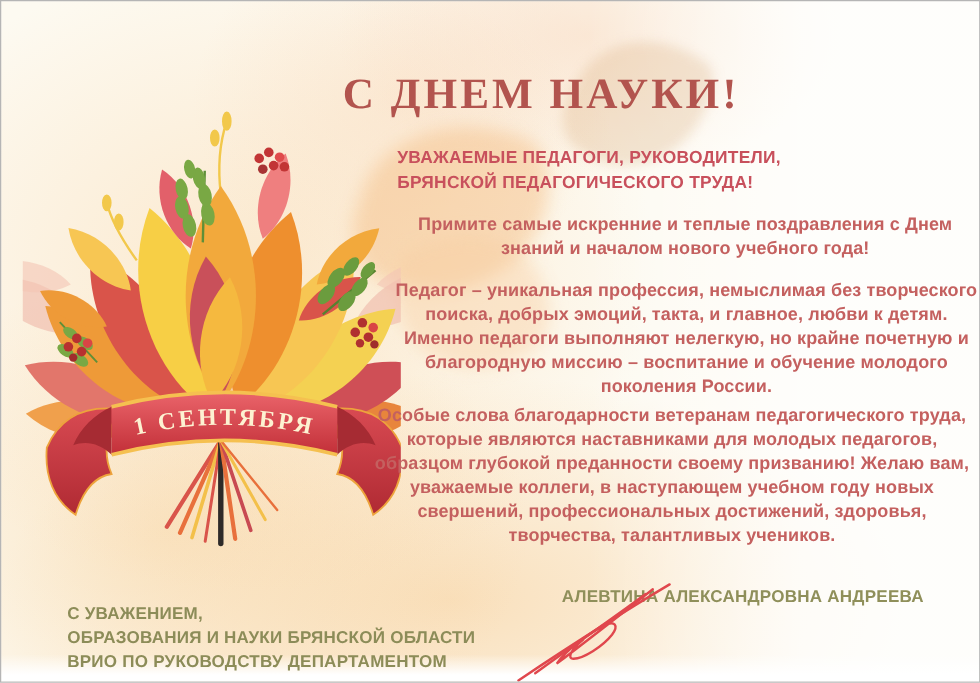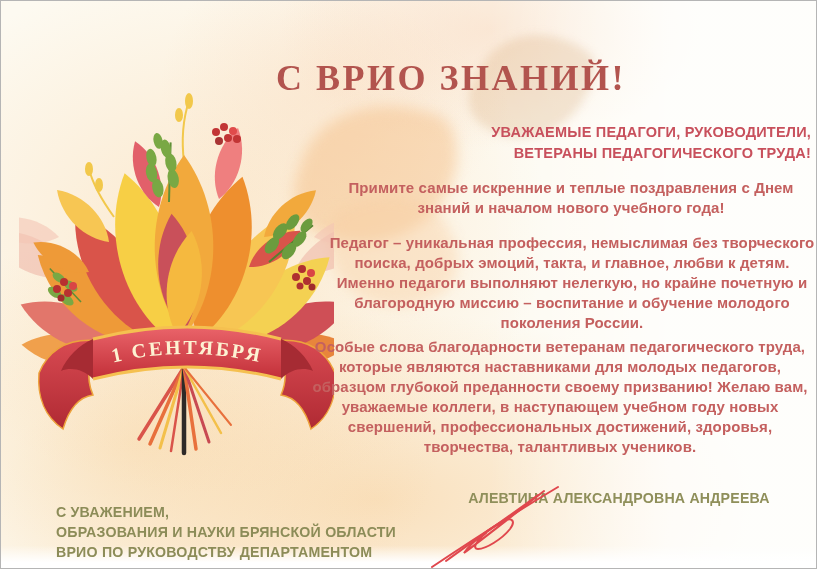--- a/index.html
+++ b/index.html
@@ -31,21 +31,21 @@
     transform:rotate(32deg); filter:blur(5px); }
 
   .title {
     position:absolute; left:150px; top:56px; width:600px;
     text-align:center; color:#b2544e;
     font-family:"Liberation Serif", serif; font-weight:bold;
     font-size:36px; letter-spacing:2.5px; white-space:nowrap;
   }
   .salutation {
     position:absolute; left:330px; top:121px; width:480px;
-    text-align:right; color:#c8505c; font-weight:bold;
+    text-align:left; color:#c8505c; font-weight:bold;
     font-size:14.5px; line-height:20.5px; letter-spacing:.2px;
   }
   .para {
     position:absolute; text-align:center; color:#c4605f; font-weight:bold;
     font-size:15px; line-height:20px; letter-spacing:.1px;
   }
   .para-1 { left:335px; top:177px; width:470px; }
   .para-2 { left:324px; top:232px; width:494px; }
   .para-3 { left:303px; top:336px; width:512px; }
 
@@ -201,25 +201,25 @@
       <path d="M74,252 Q168,228 262,252 L262,292 Q168,268 74,292 Z" fill="url(#ribbonGrad)"></path>
       <path d="M74,252 Q168,228 262,252" fill="none" stroke="#f5c050" stroke-width="3"></path>
       <path d="M74,292 Q168,268 262,292" fill="none" stroke="#f5c050" stroke-width="3"></path>
       <path id="bannerArc" d="M80,279 Q168,255 256,279" fill="none"></path>
       <text font-family="Liberation Serif, serif" font-weight="bold" font-size="20" fill="#fdf2d2" letter-spacing="2.5">
         <textPath href="#bannerArc" startOffset="50%" text-anchor="middle">1 СЕНТЯБРЯ</textPath>
       </text>
     </g>
   </svg>
 
-  <div class="title">С ВРИО ЗНАНИЙ!</div>
+  <div class="title">С ДНЕМ НАУКИ!</div>
 
   <div class="salutation">
     <div>УВАЖАЕМЫЕ ПЕДАГОГИ, РУКОВОДИТЕЛИ,</div>
-    <div>ВЕТЕРАНЫ ПЕДАГОГИЧЕСКОГО ТРУДА!</div>
+    <div>БРЯНСКОЙ ПЕДАГОГИЧЕСКОГО ТРУДА!</div>
   </div>
 
   <div class="para para-1">Примите самые искренние и теплые поздравления с Днем знаний и началом нового учебного года!</div>
   <div class="para para-2">Педагог – уникальная профессия, немыслимая без творческого поиска, добрых эмоций, такта, и главное, любви к детям. Именно педагоги выполняют нелегкую, но крайне почетную и благородную миссию – воспитание и обучение молодого поколения России.</div>
   <div class="para para-3">Особые слова благодарности ветеранам педагогического труда, которые являются наставниками для молодых педагогов, образцом глубокой преданности своему призванию! Желаю вам, уважаемые коллеги, в наступающем учебном году новых свершений, профессиональных достижений, здоровья, творчества, талантливых учеников.</div>
 
   <div class="signoff">
     <div>С УВАЖЕНИЕМ,</div>
     <div>ОБРАЗОВАНИЯ И НАУКИ БРЯНСКОЙ ОБЛАСТИ</div>
     <div>ВРИО ПО РУКОВОДСТВУ ДЕПАРТАМЕНТОМ</div>

